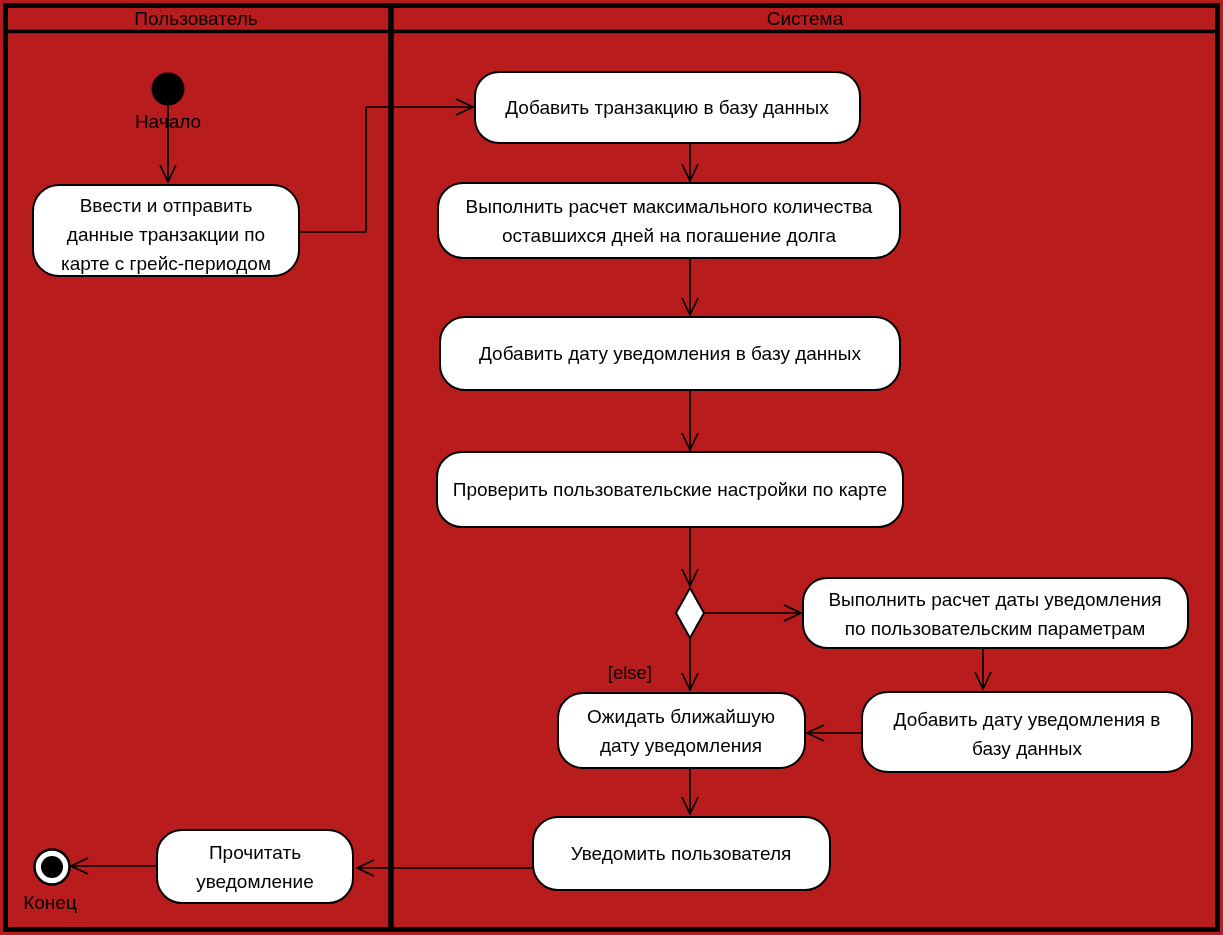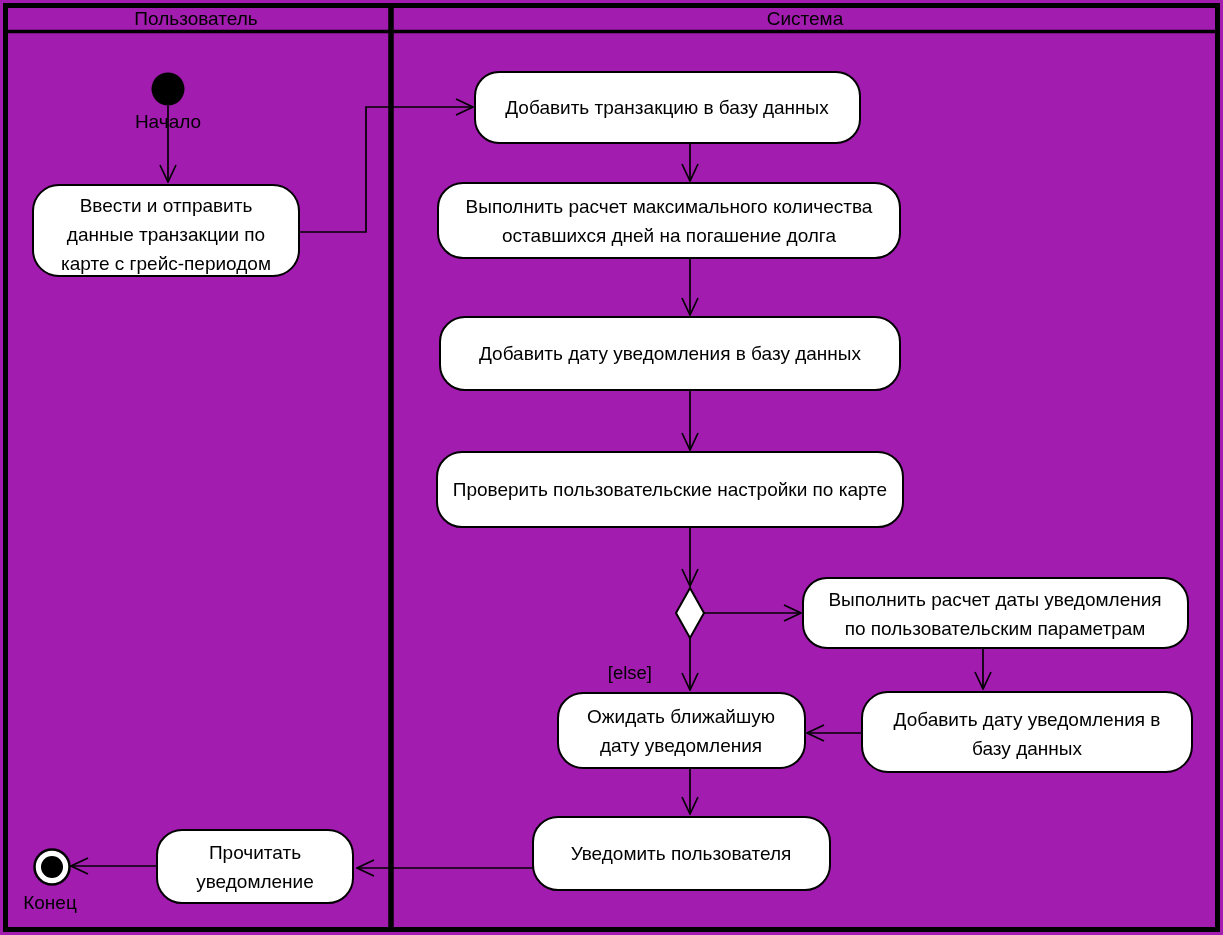--- a/index.html
+++ b/index.html
@@ -4,21 +4,21 @@
 <style>
   html, body {
     margin: 0;
     padding: 0;
     background: #ffffff;
   }
   .stage {
     position: relative;
     width: 1223px;
     height: 935px;
-    background: #a21caf;
+    background: #b91c1c;
     font-family: "Liberation Sans", "DejaVu Sans", sans-serif;
   }
   svg text {
     font-family: "Liberation Sans", "DejaVu Sans", sans-serif;
     fill: #000000;
   }
   .lane-header { font-size: 19px; }
   .node-label  { font-size: 19px; }
   .edge-label  { font-size: 18.5px; }
   .node-shape  { fill: #ffffff; stroke: #000000; stroke-width: 2; }

